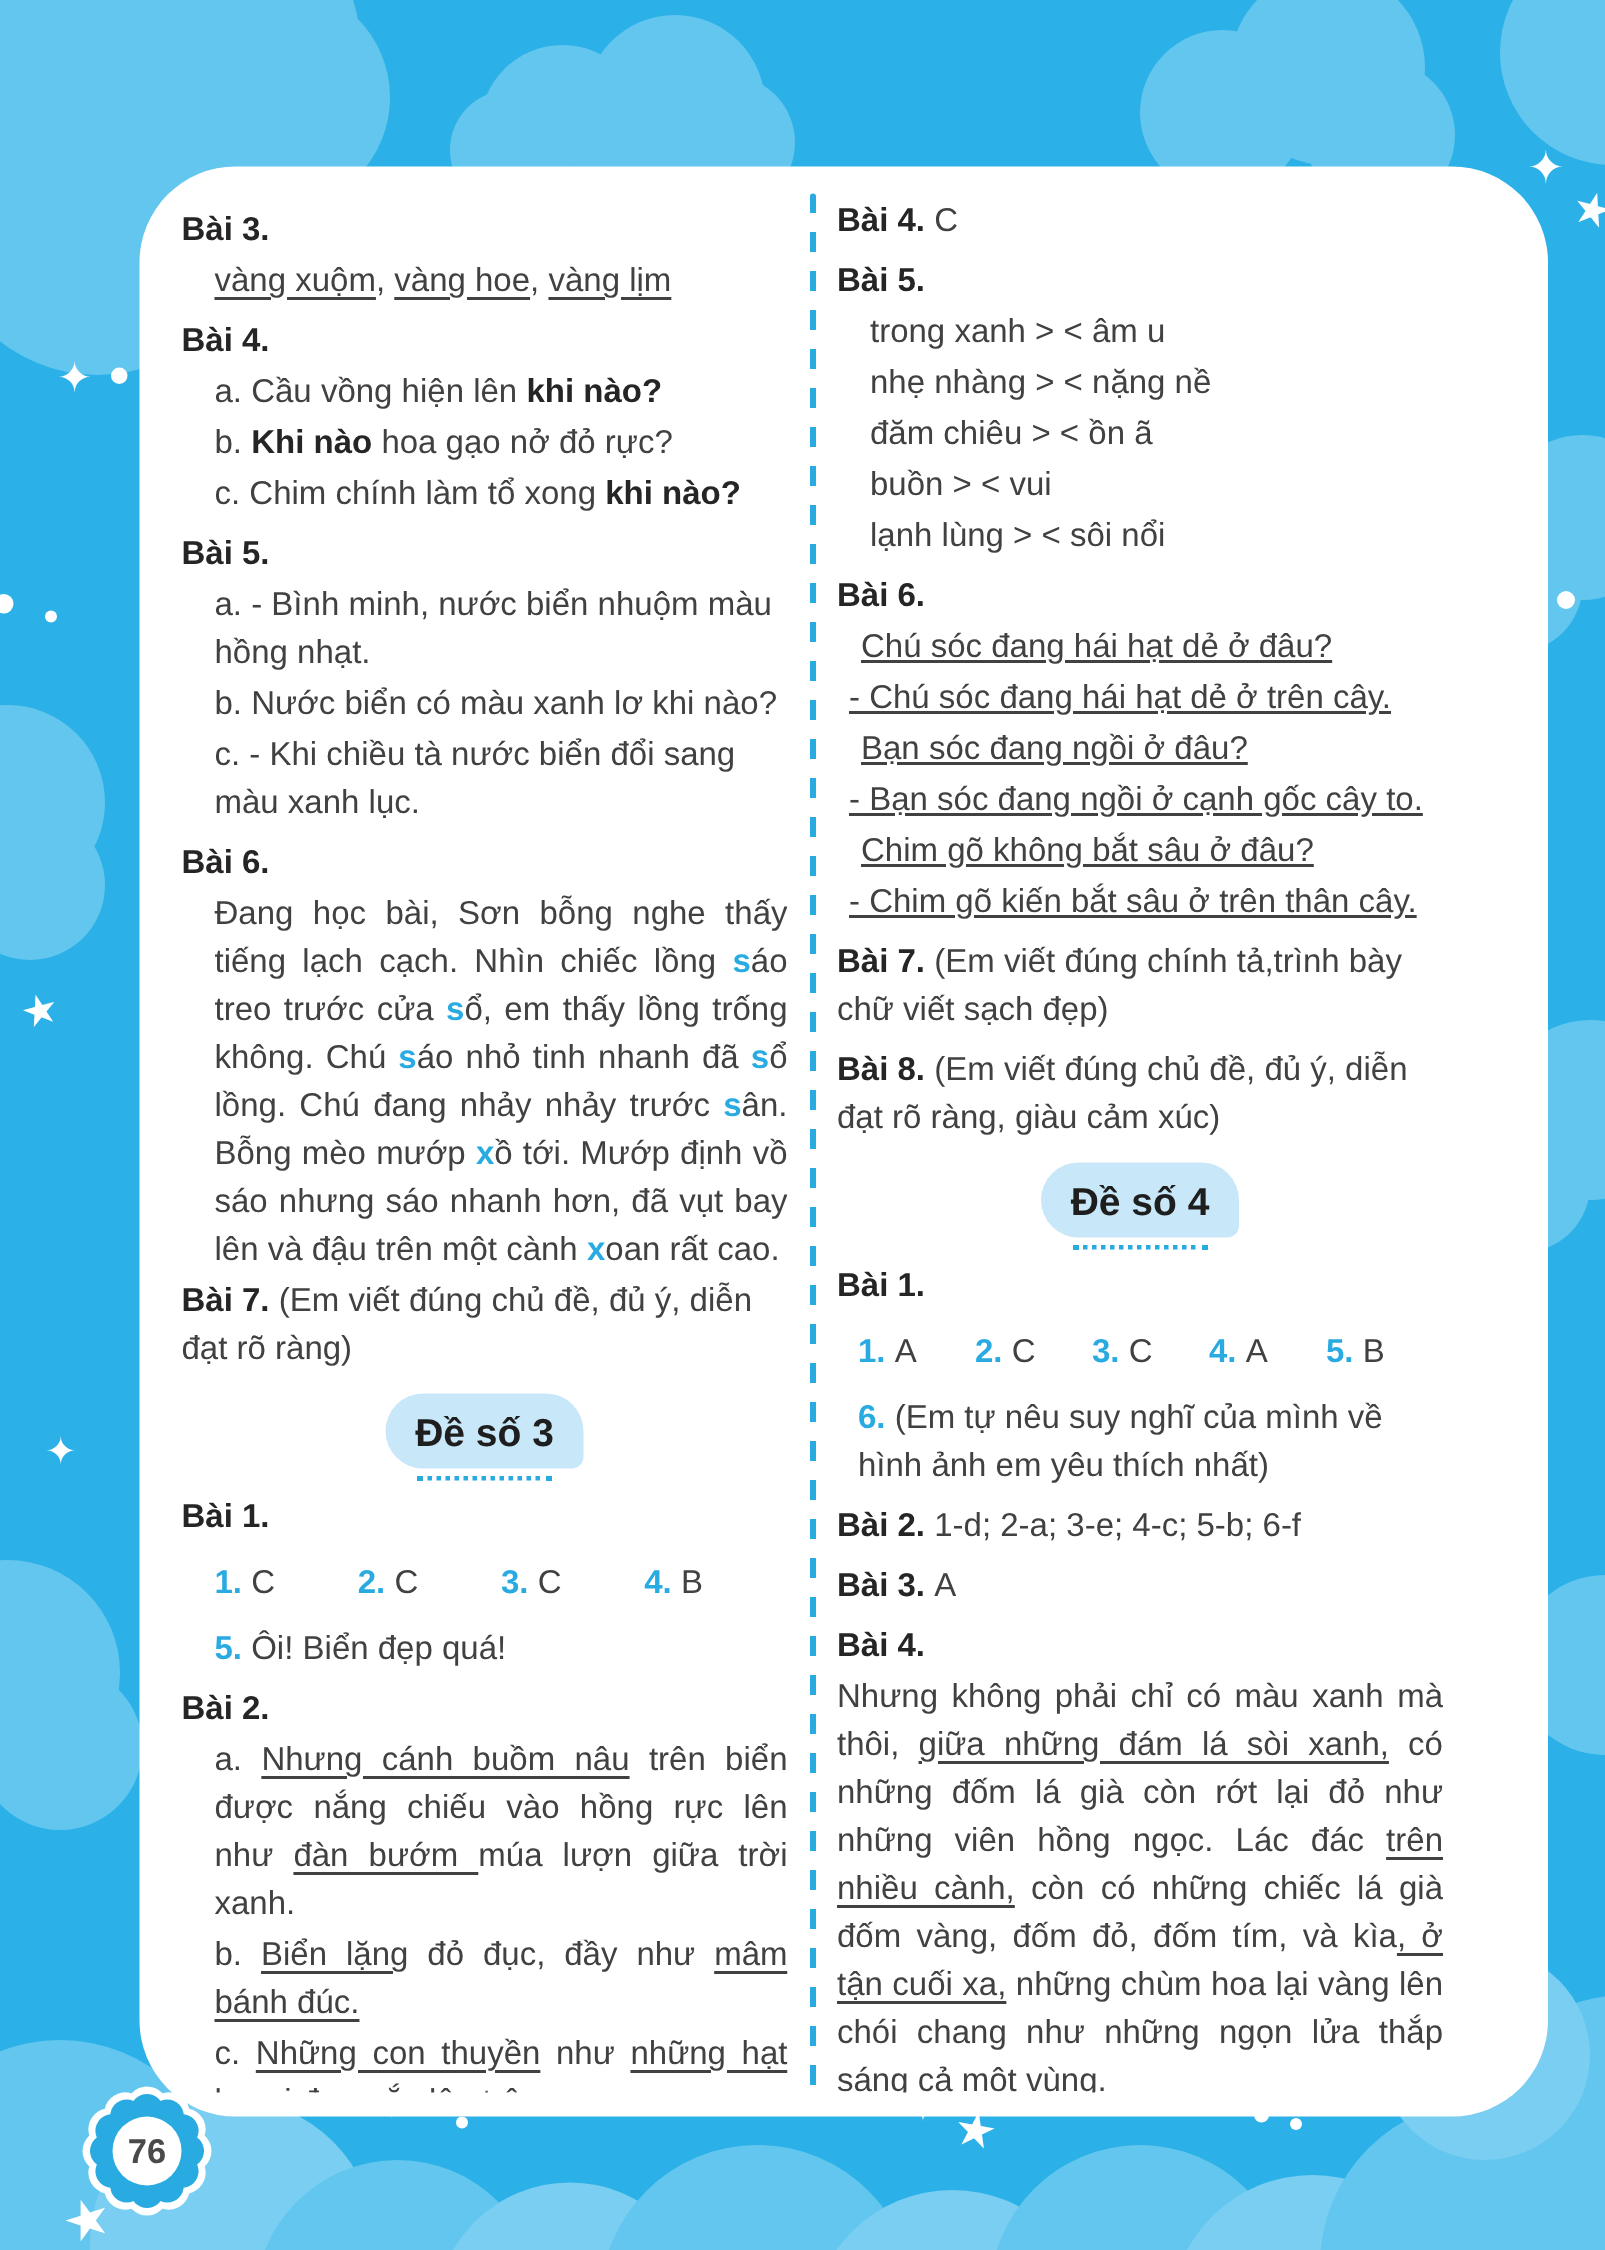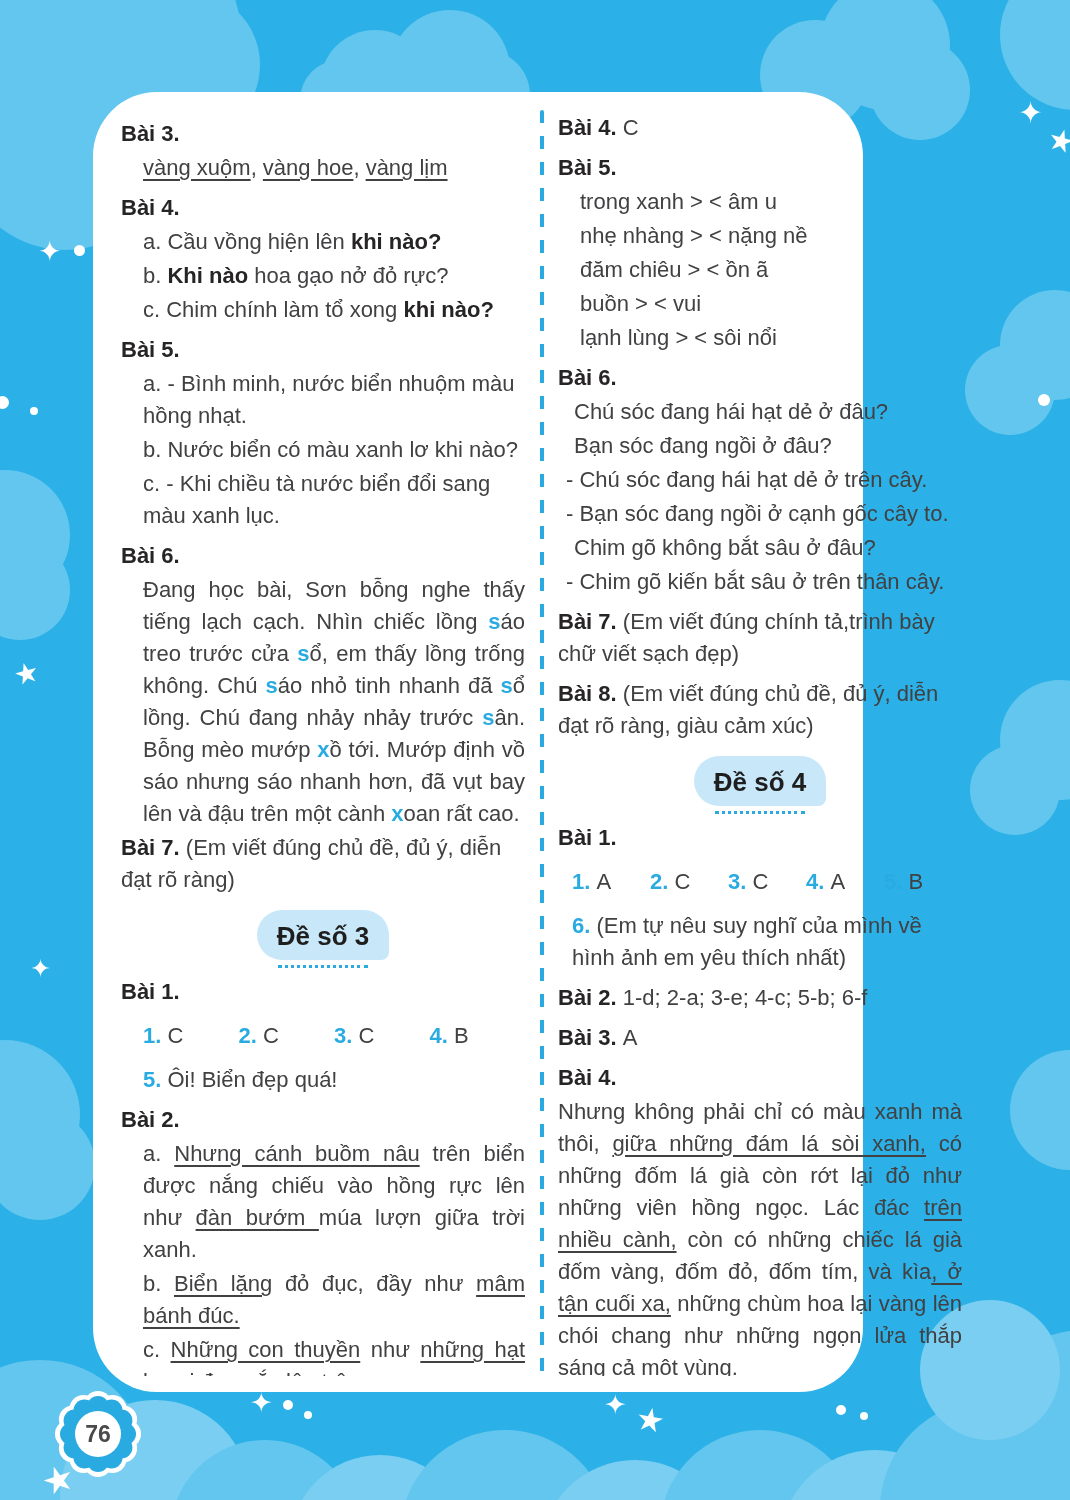--- a/index.html
+++ b/index.html
@@ -8,35 +8,35 @@
     background:#2bb1e7;
     font-family:"Liberation Sans","DejaVu Sans",sans-serif;
   }
   
   .cl{position:absolute;background:#63c6ee;border-radius:50%;}
   .cl2{position:absolute;background:#79cef1;border-radius:50%;}
   .dot{position:absolute;background:#ffffff;border-radius:50%;}
   .spark{position:absolute;color:#ffffff;line-height:1;}
   
   .card{
-    position:absolute;left:93px;top:92px;width:770px;height:1300px;
+    position:absolute;left:93px;top:111px;width:939px;height:1300px;
     background:#ffffff;border-radius:64px;
   }
   .divider{
     position:absolute;left:447px;top:18px;bottom:18px;width:4px;border-radius:2px;
     background:repeating-linear-gradient(to bottom,#29abe2 0 13px,transparent 13px 26px);
   }
   .col{position:absolute;top:18px;width:404px;height:1266px;overflow:hidden;
        font-size:22px;line-height:32px;color:#414042;}
   .col-left{left:28px;}
   .col-right{left:465px;}
   .h{font-weight:700;color:#262425;margin:8px 0 2px;}
   .t{margin:2px 0;}
   .ind{padding-left:22px;}
-  .ind2{padding-left:8px;}
+  .ind2{padding-left:8px;text-decoration:underline;}
   .just{text-align:justify;}
   
   .seg-n{}
   .seg-b{font-weight:700;color:#262425;}
   .seg-u{text-decoration:underline;text-decoration-thickness:2px;text-underline-offset:4px;}
   .seg-c{color:#29abe2;font-weight:700;}
   
   .ansrow{display:flex;padding-left:22px;margin:12px 0;}
   .ansrow .cell{flex:1;}
   
@@ -154,22 +154,22 @@
 
     <div class="h">Bài 5.</div>
     <div class="t ind">trong xanh &gt; &lt; âm u</div>
     <div class="t ind">nhẹ nhàng &gt; &lt; nặng nề</div>
     <div class="t ind">đăm chiêu &gt; &lt; ồn ã</div>
     <div class="t ind">buồn &gt; &lt; vui</div>
     <div class="t ind">lạnh lùng &gt; &lt; sôi nổi</div>
 
     <div class="h">Bài 6.</div>
     <div class="t ind2" style="padding-left:16px;">Chú sóc đang hái hạt dẻ ở đâu?</div>
+    <div class="t ind2">- Chú sóc đang hái hạt dẻ ở trên cây.</div>
     <div class="t ind2" style="padding-left:16px;">Bạn sóc đang ngồi ở đâu?</div>
-    <div class="t ind2">- Chú sóc đang hái hạt dẻ ở trên cây.</div>
     <div class="t ind2">- Bạn sóc đang ngồi ở cạnh gốc cây to.</div>
     <div class="t ind2" style="padding-left:16px;">Chim gõ không bắt sâu ở đâu?</div>
     <div class="t ind2">- Chim gõ kiến bắt sâu ở trên thân cây.</div>
 
     <div class="t" style="margin-top:8px;"><span class="seg-b">Bài 7. </span><span class="seg-n">(Em viết đúng chính tả,trình bày chữ viết sạch đẹp)</span></div>
     <div class="t" style="margin-top:8px;"><span class="seg-b">Bài 8. </span><span class="seg-n">(Em viết đúng chủ đề, đủ ý, diễn đạt rõ ràng, giàu cảm xúc)</span></div>
 
     <div class="pillwrap">
       <div class="pill">Đề số 4</div>
       <div class="pilldots"></div>

